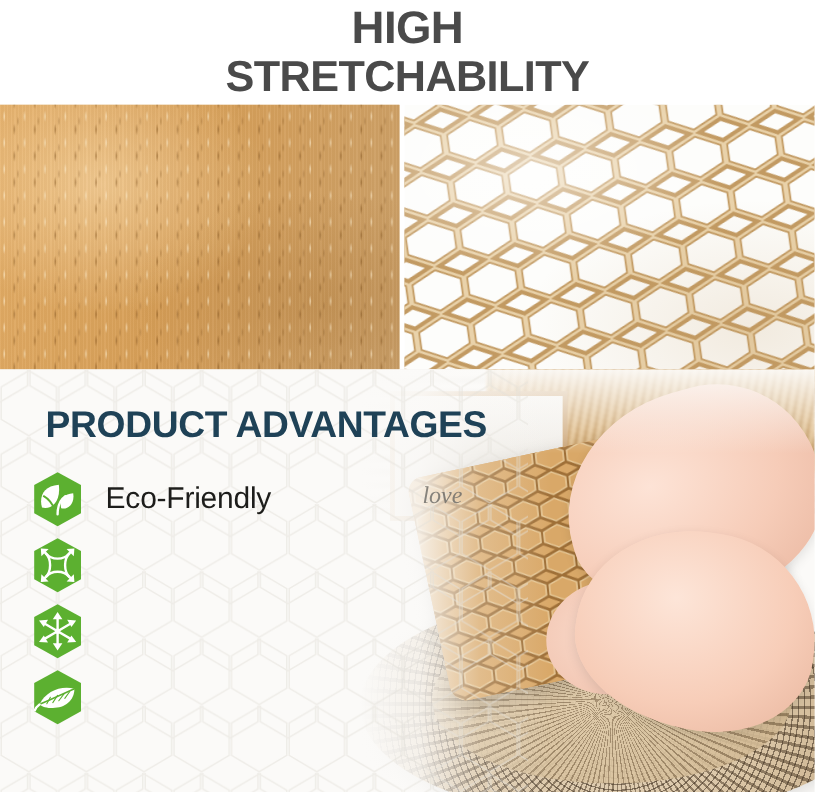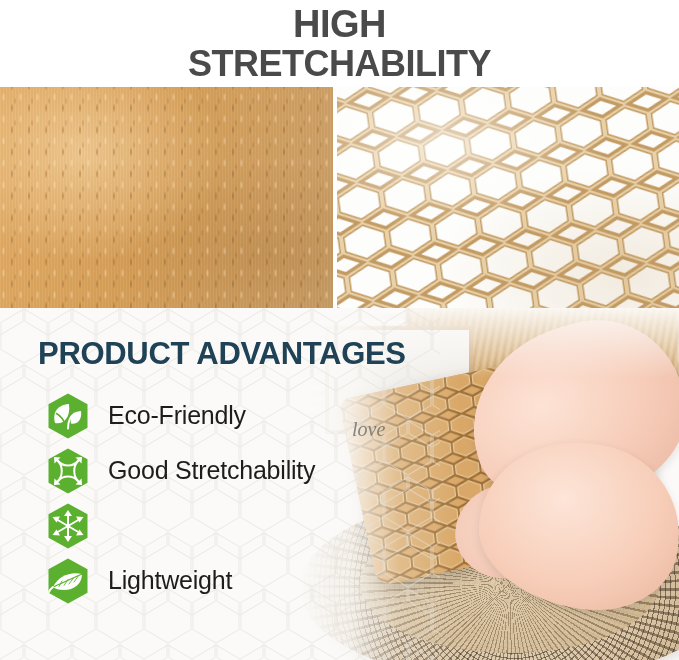--- a/index.html
+++ b/index.html
@@ -156,21 +156,21 @@
     filter: blur(1px);
     border-radius: 4px;
   }
   .ls-frame {
     position: absolute; left: 325px; top: 18px; width: 140px; height: 100px;
     background: linear-gradient(180deg, #f6f4f0, #e9e5df);
     border: 4px solid #cfa97b;
     filter: blur(0.6px);
   }
   .ls-frame-text {
-    position: absolute; left: 352px; top: 418px;
+    position: absolute; left: 352px; top: 402px;
     font-family: "Liberation Serif", serif;
     font-style: italic;
     font-size: 20px;
     color: #6b6a66;
     filter: blur(0.5px);
     opacity: .8;
   }
   .ls-mat {
     position: absolute; left: 300px; top: 185px; width: 430px; height: 190px;
     border-radius: 50%;
@@ -250,21 +250,21 @@
     left: 38px; top: 336px;
     font-size: 31px;
     font-weight: bold;
     color: #1f4257;
     letter-spacing: -0.3px;
     white-space: nowrap;
     z-index: 5;
   }
   .adv-list {
     position: absolute;
-    left: 44px; top: 388px;
+    left: 24px; top: 388px;
     width: 400px;
     z-index: 5;
   }
   .adv-row {
     display: flex;
     align-items: center;
     height: 55px;
     margin-bottom: 0px;
   }
   .adv-icon {
@@ -395,21 +395,20 @@
               <path d="M32 32 L36.5 36.5"></path>
           </g>
           <g fill="#ffffff">
             <path d="M10 10 L16.5 10.5 L10.5 16.5 Z"></path>
             <path d="M38 10 L37.5 16.5 L31.5 10.5 Z"></path>
             <path d="M10 38 L10.5 31.5 L16.5 37.5 Z"></path>
             <path d="M38 38 L31.5 37.5 L37.5 31.5 Z"></path>
           </g>
         </svg>
       </div>
-      <div class="adv-label">Good Stretchability</div>
     </div>
 
     <div class="adv-row">
       <div class="adv-icon">
         <svg width="48" height="48" viewBox="0 0 48 48">
           <path d="M24 1.5 L43.5 12.25 L43.5 35.75 L24 46.5 L4.5 35.75 L4.5 12.25 Z" fill="#5cb030"></path>
           <g stroke="#ffffff" stroke-width="2" stroke-linecap="round">
             <line x1="24" y1="24" x2="24" y2="12"></line>
             <line x1="24" y1="24" x2="24" y2="36"></line>
             <line x1="24" y1="24" x2="12" y2="17"></line>
@@ -438,17 +437,16 @@
           <path d="M9 30 C16 27 27 22 38 17" fill="none" stroke="#5cb030" stroke-width="1.3" stroke-linecap="round"></path>
           <g stroke="#5cb030" stroke-width="0.9" stroke-linecap="round">
             <path d="M15 29.5 L18 24"></path>
               <path d="M20 28.5 L24 22.5"></path>
             <path d="M25 27 L29.5 21"></path>
               <path d="M30 25 L34 19.5"></path>
           </g>
           <path d="M9 30 C7 31.5 5.5 33.5 5 35" fill="none" stroke="#ffffff" stroke-width="2" stroke-linecap="round"></path>
         </svg>
       </div>
-      <div class="adv-label">Lightweight</div>
     </div>
 
   </div>
 </div>
 
 </body></html>

